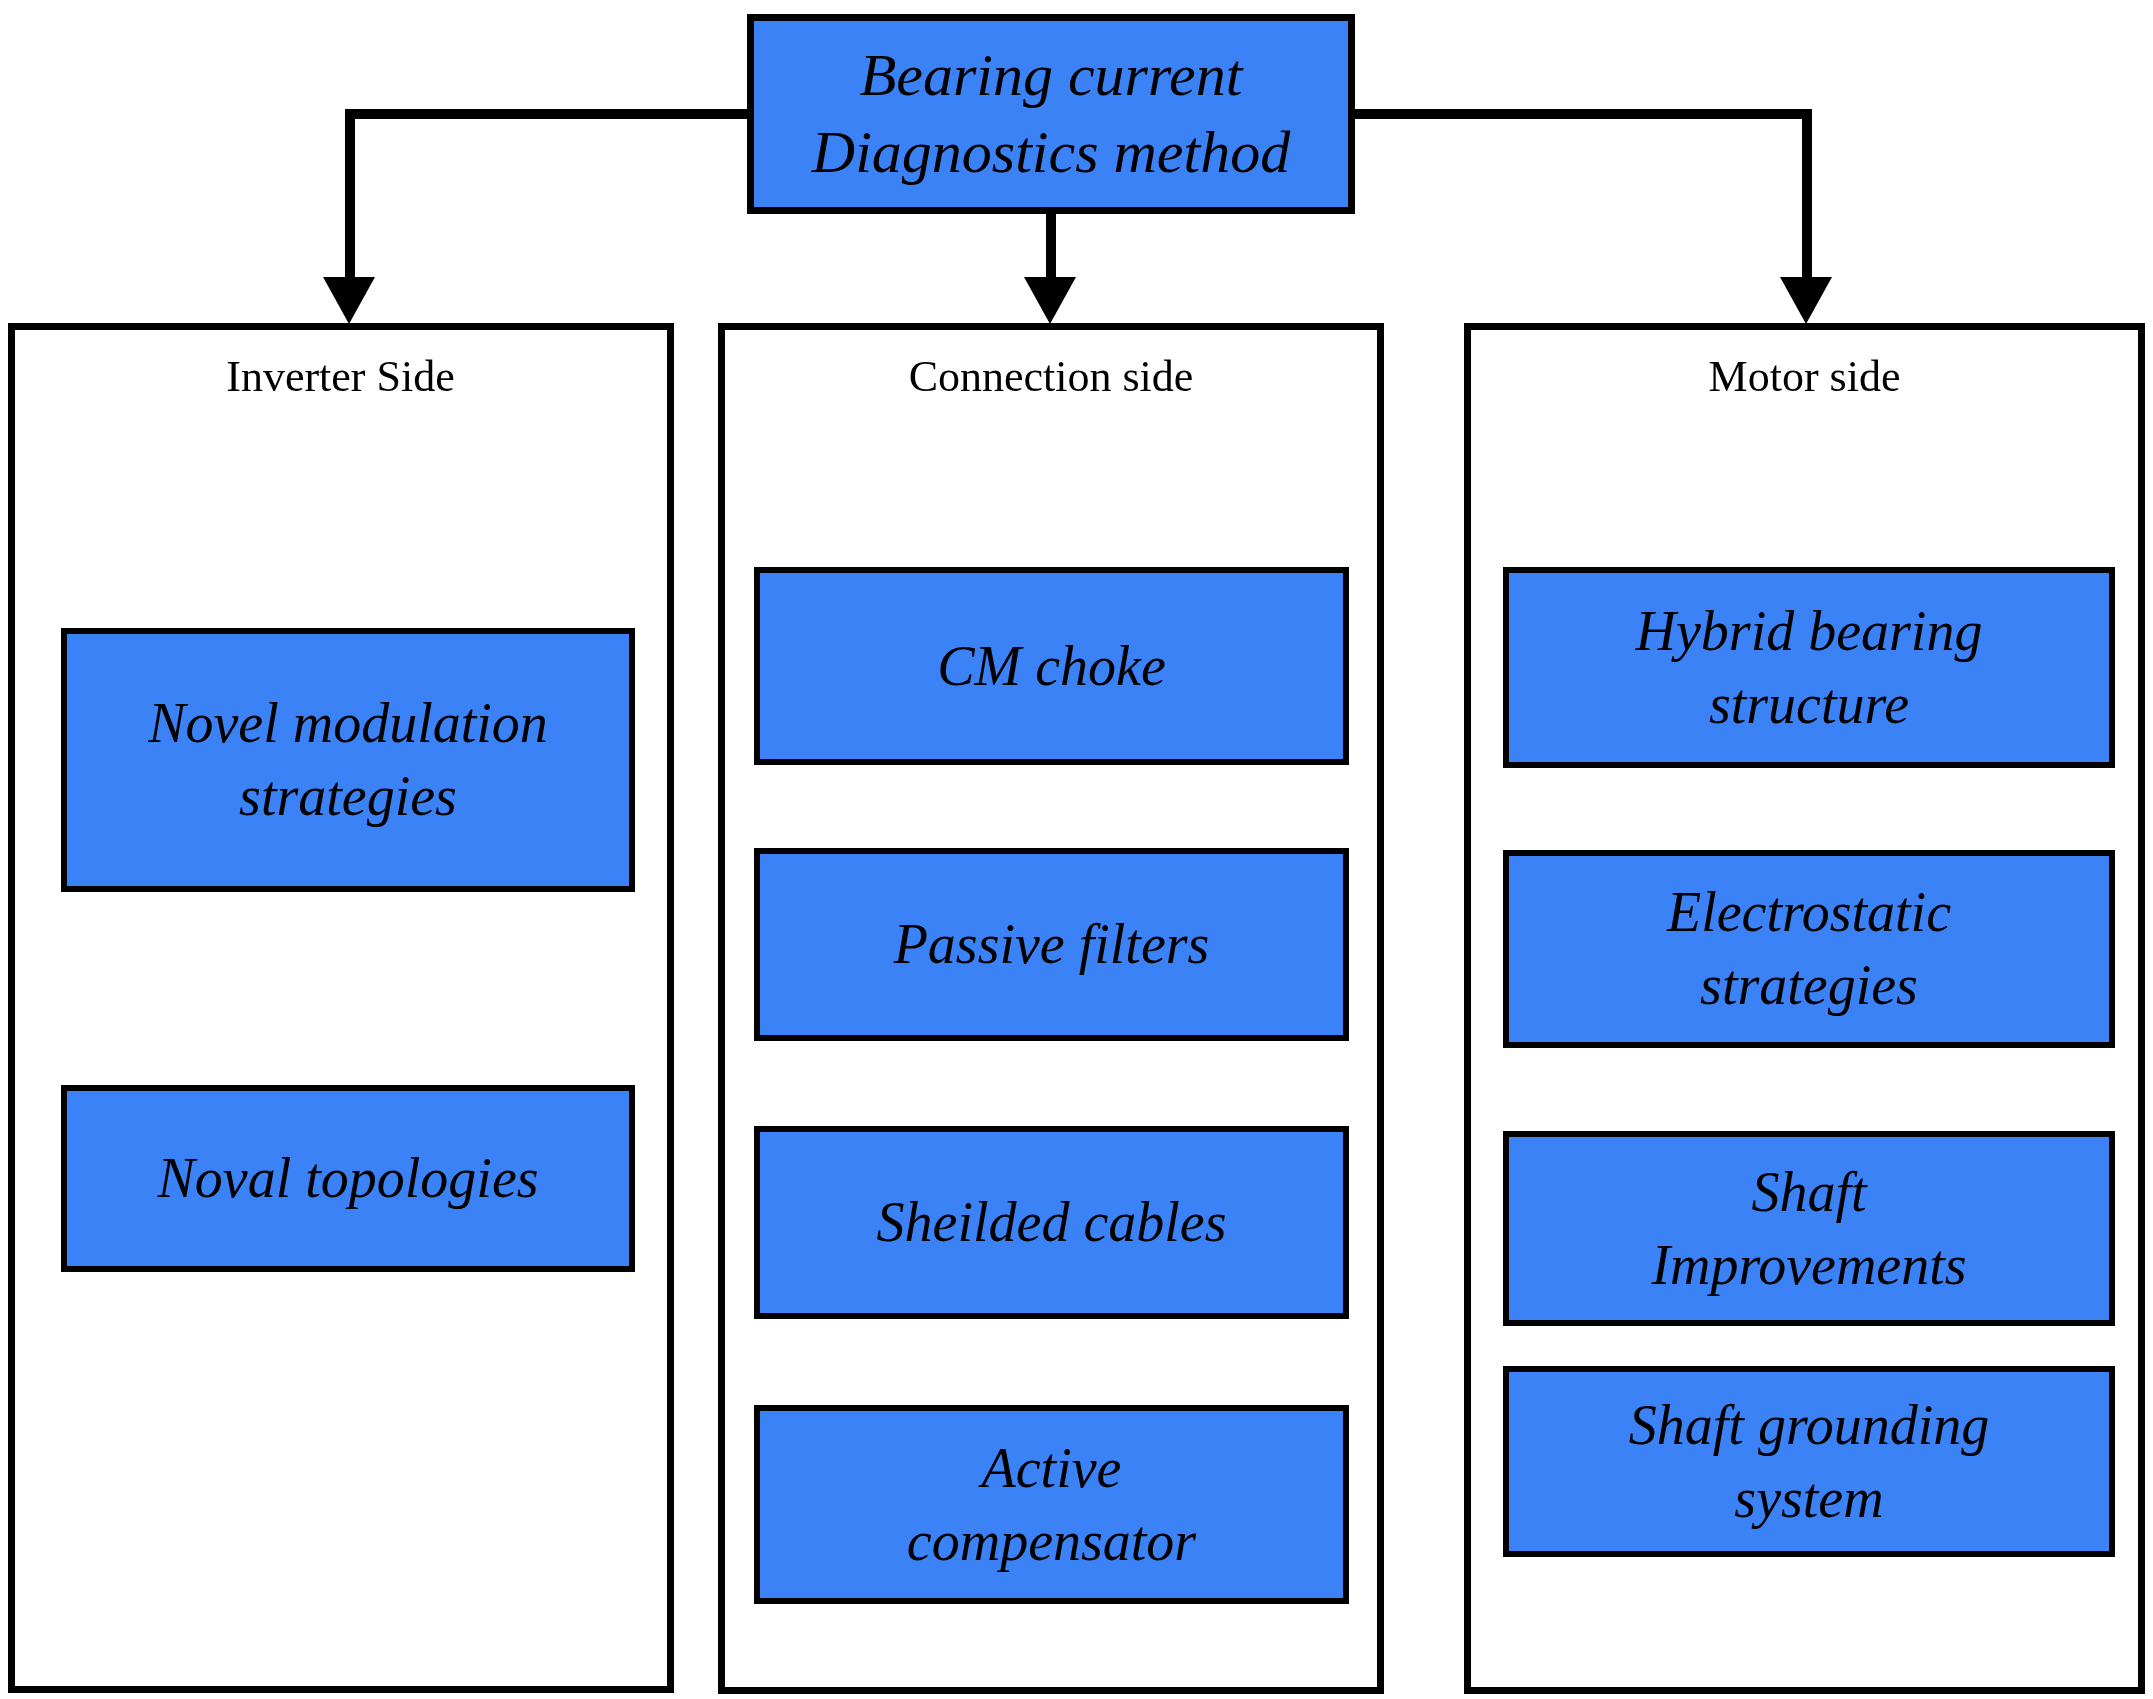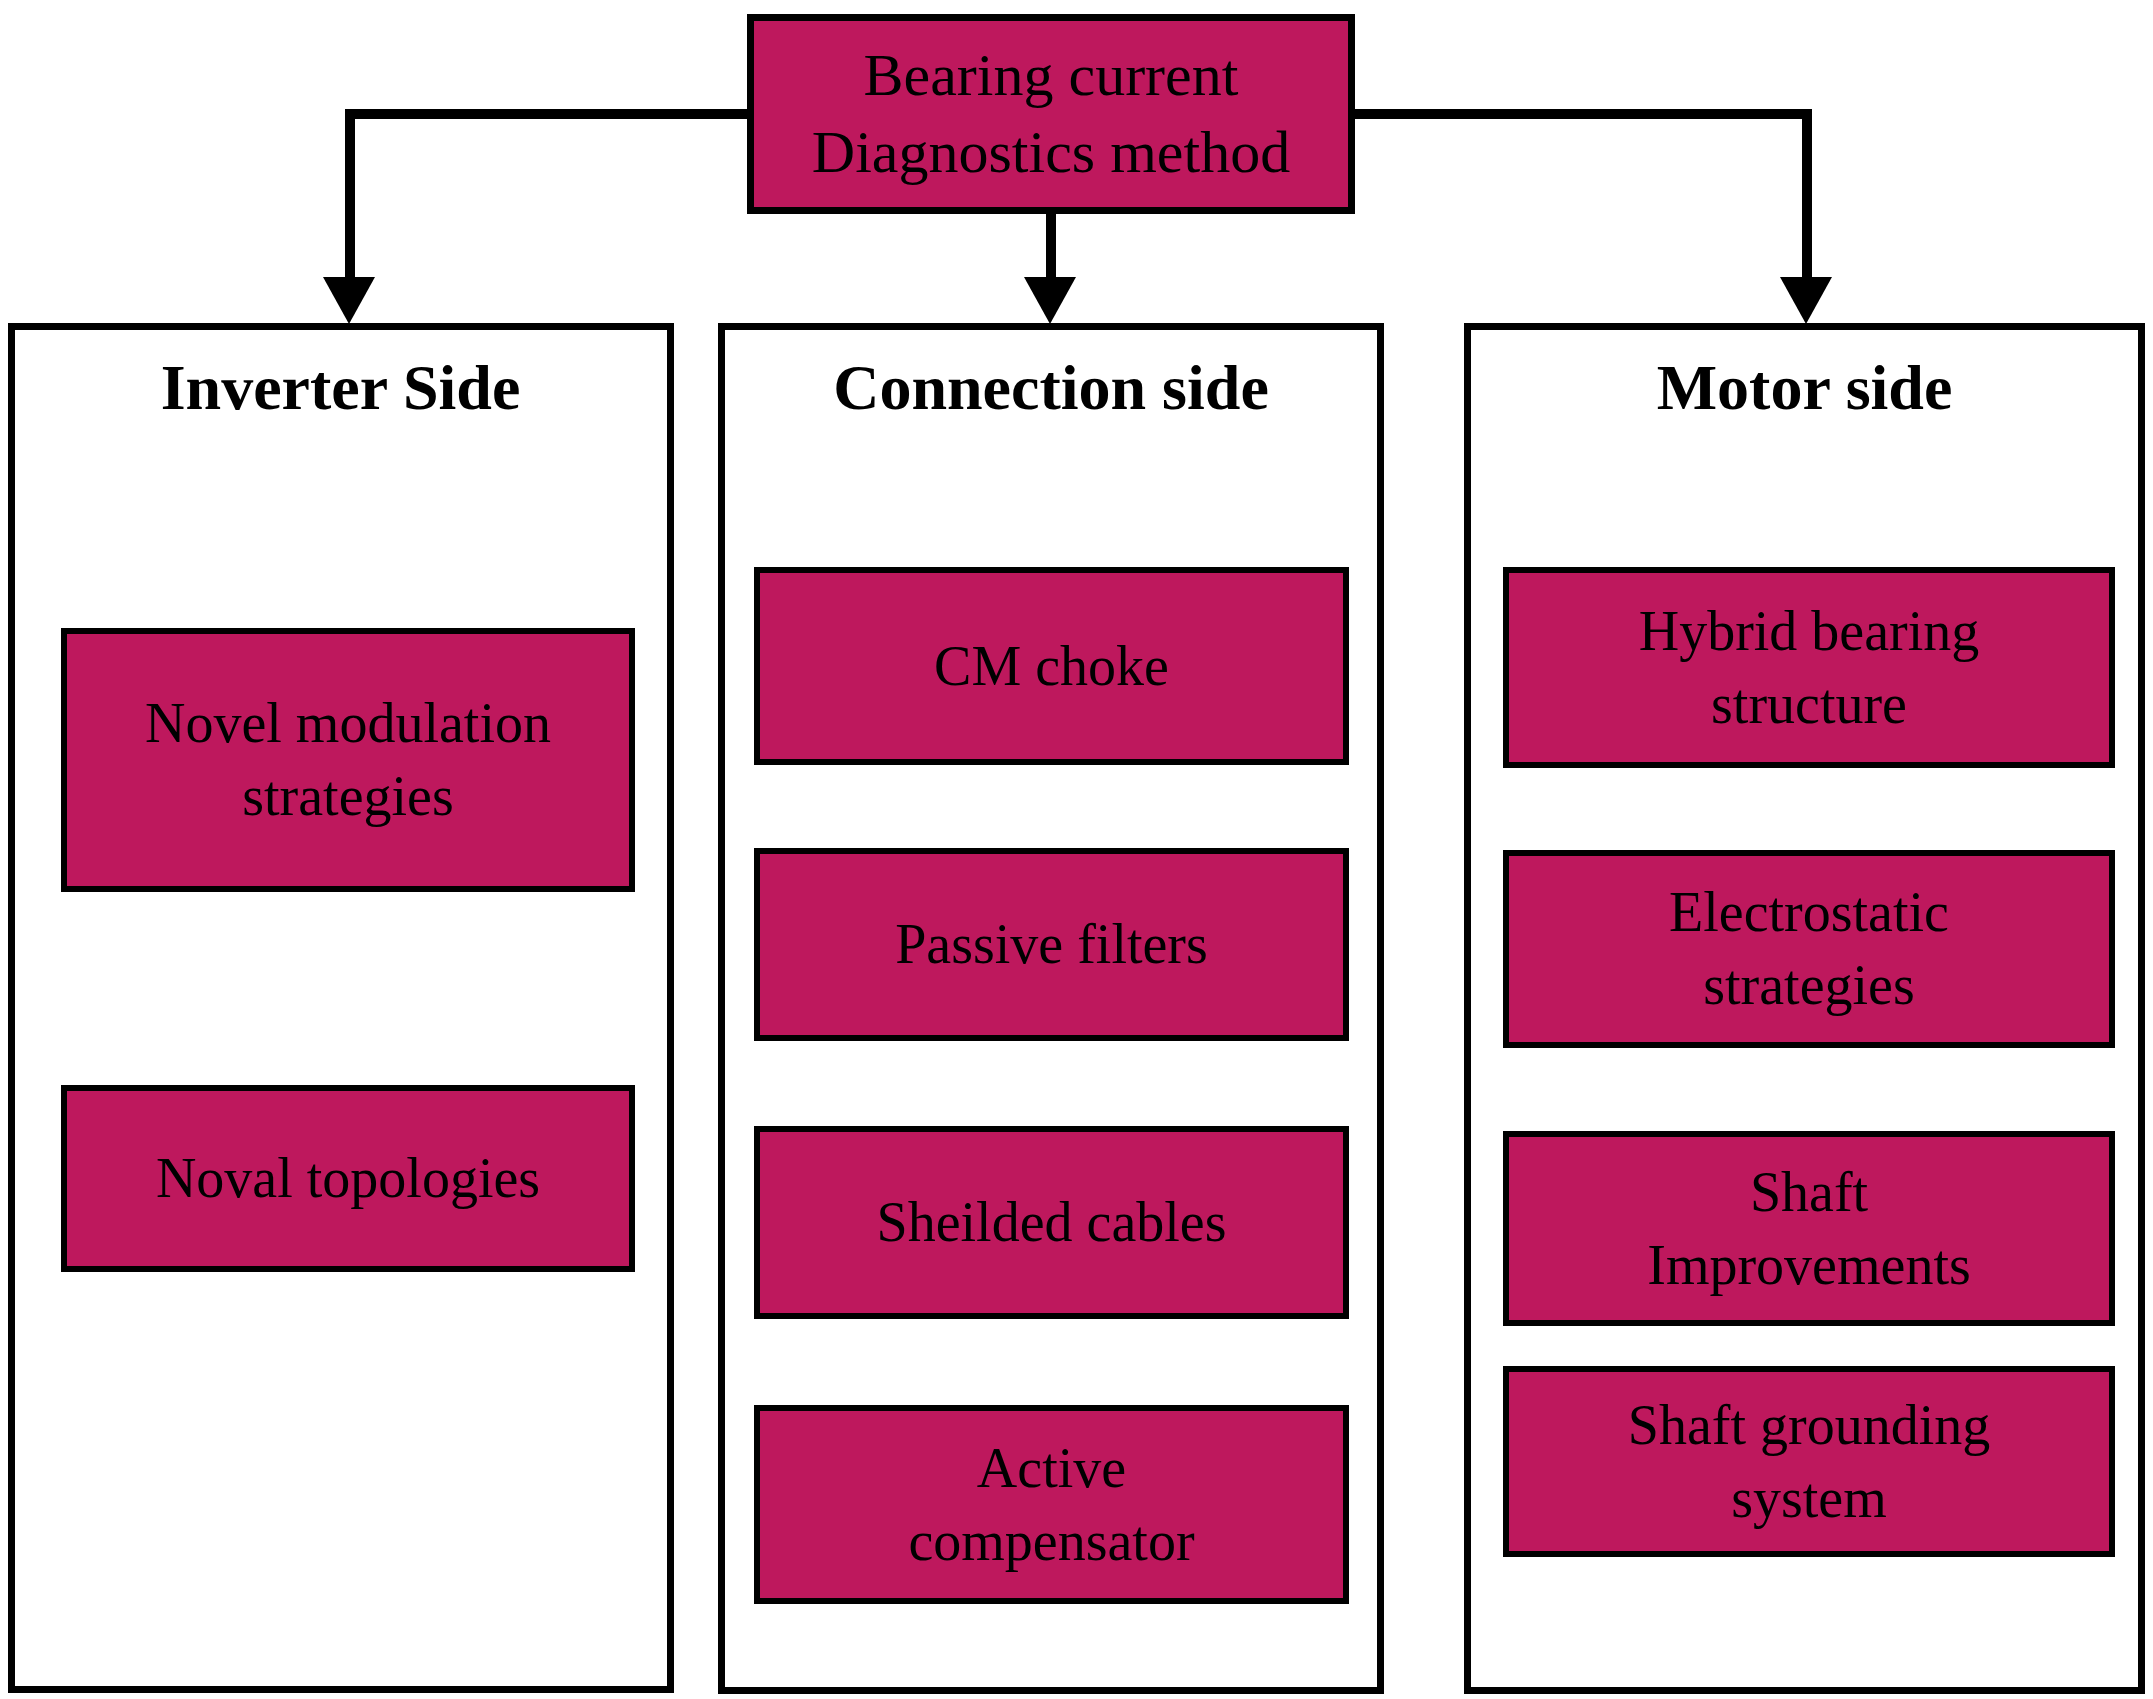--- a/index.html
+++ b/index.html
@@ -9,43 +9,43 @@
     height: 1700px;
     background: #ffffff;
     font-family: "Liberation Serif", "DejaVu Serif", serif;
     color: #000000;
     overflow: hidden;
   }
   .node {
     position: absolute;
     box-sizing: border-box;
     border: 7.5px solid #000000;
-    background: #be185d;
+    background: #3b82f6;
     display: flex;
     align-items: center;
     justify-content: center;
     text-align: center;
+    font-style: italic;
   }
   .label { white-space: pre-line; display: block; }
   .root-node { font-size: 60px; line-height: 1.28; }
   .column {
     position: absolute;
     box-sizing: border-box;
     border: 7.5px solid #000000;
     background: #ffffff;
   }
   .col-title {
     position: absolute;
     left: 0;
     right: 0;
     top: 22.5px;
     text-align: center;
-    font-size: 64px;
+    font-size: 44px;
     line-height: 1.1;
-    font-weight: bold;
   }
   .item {
     border-width: 6.6px;
     font-size: 56px;
     line-height: 1.3;
   }
   .hline, .vline { position: absolute; background: #000000; }
   .arrowhead {
     position: absolute;
     width: 0;

